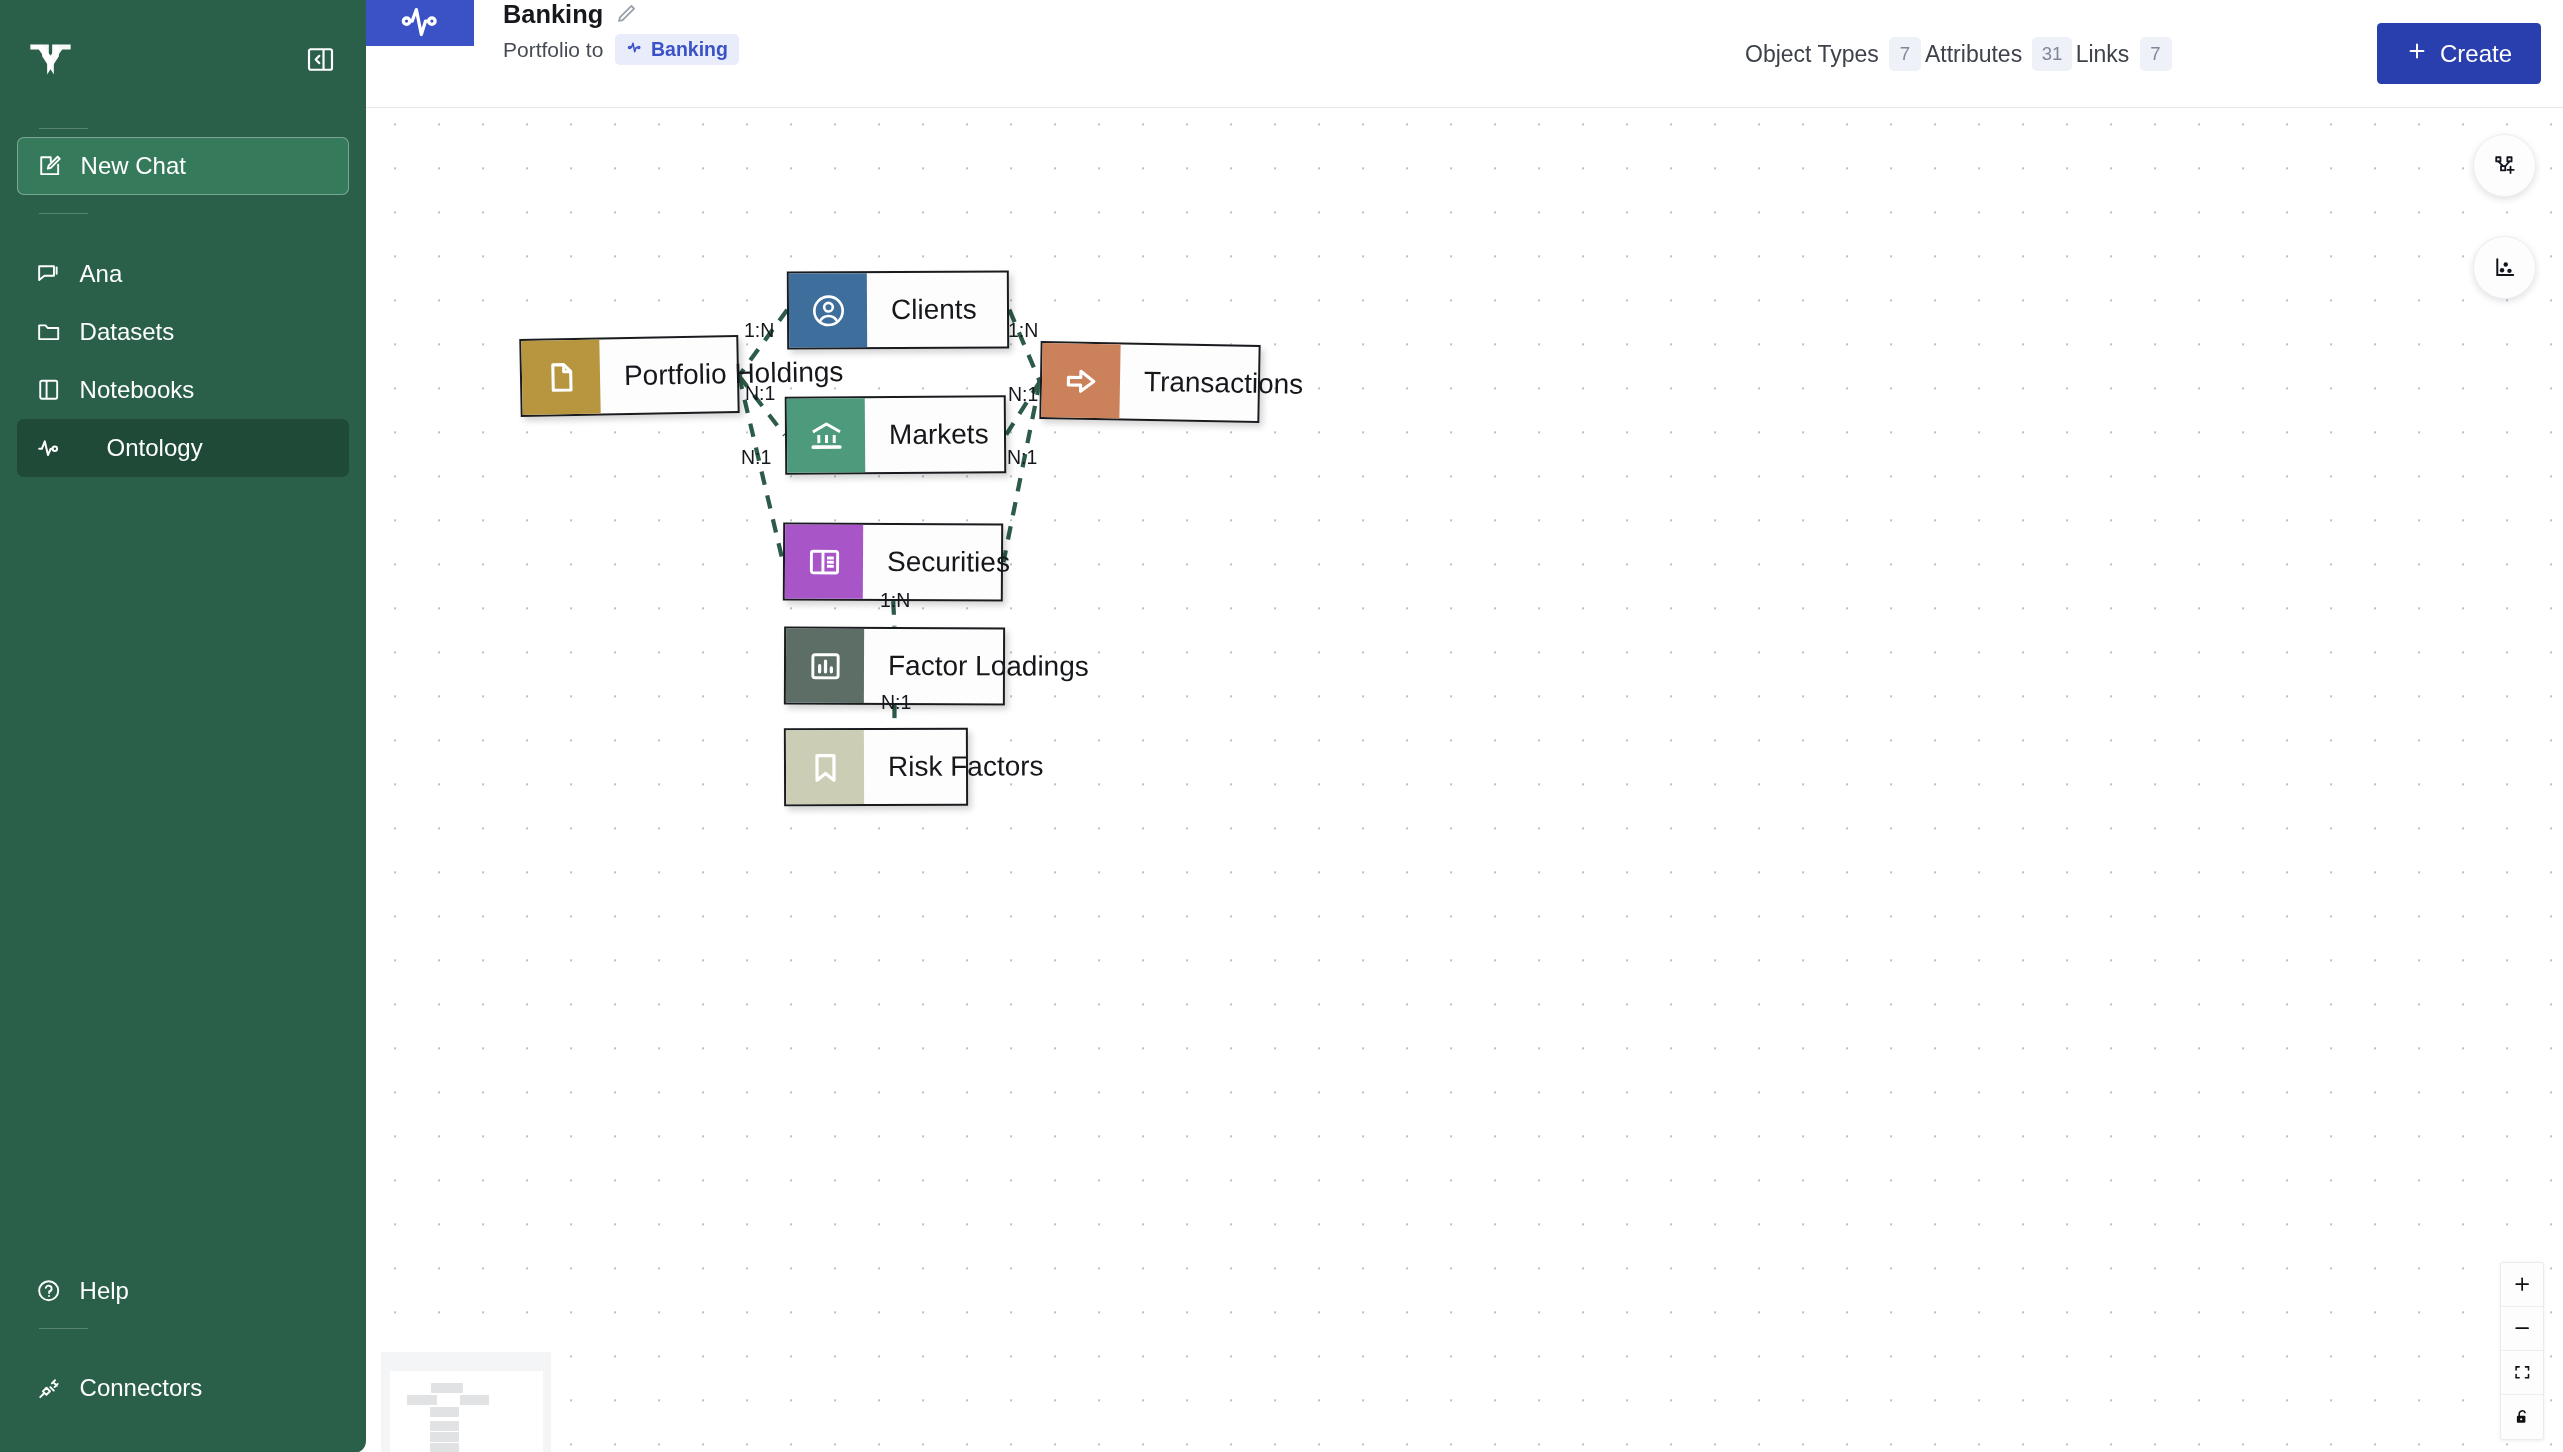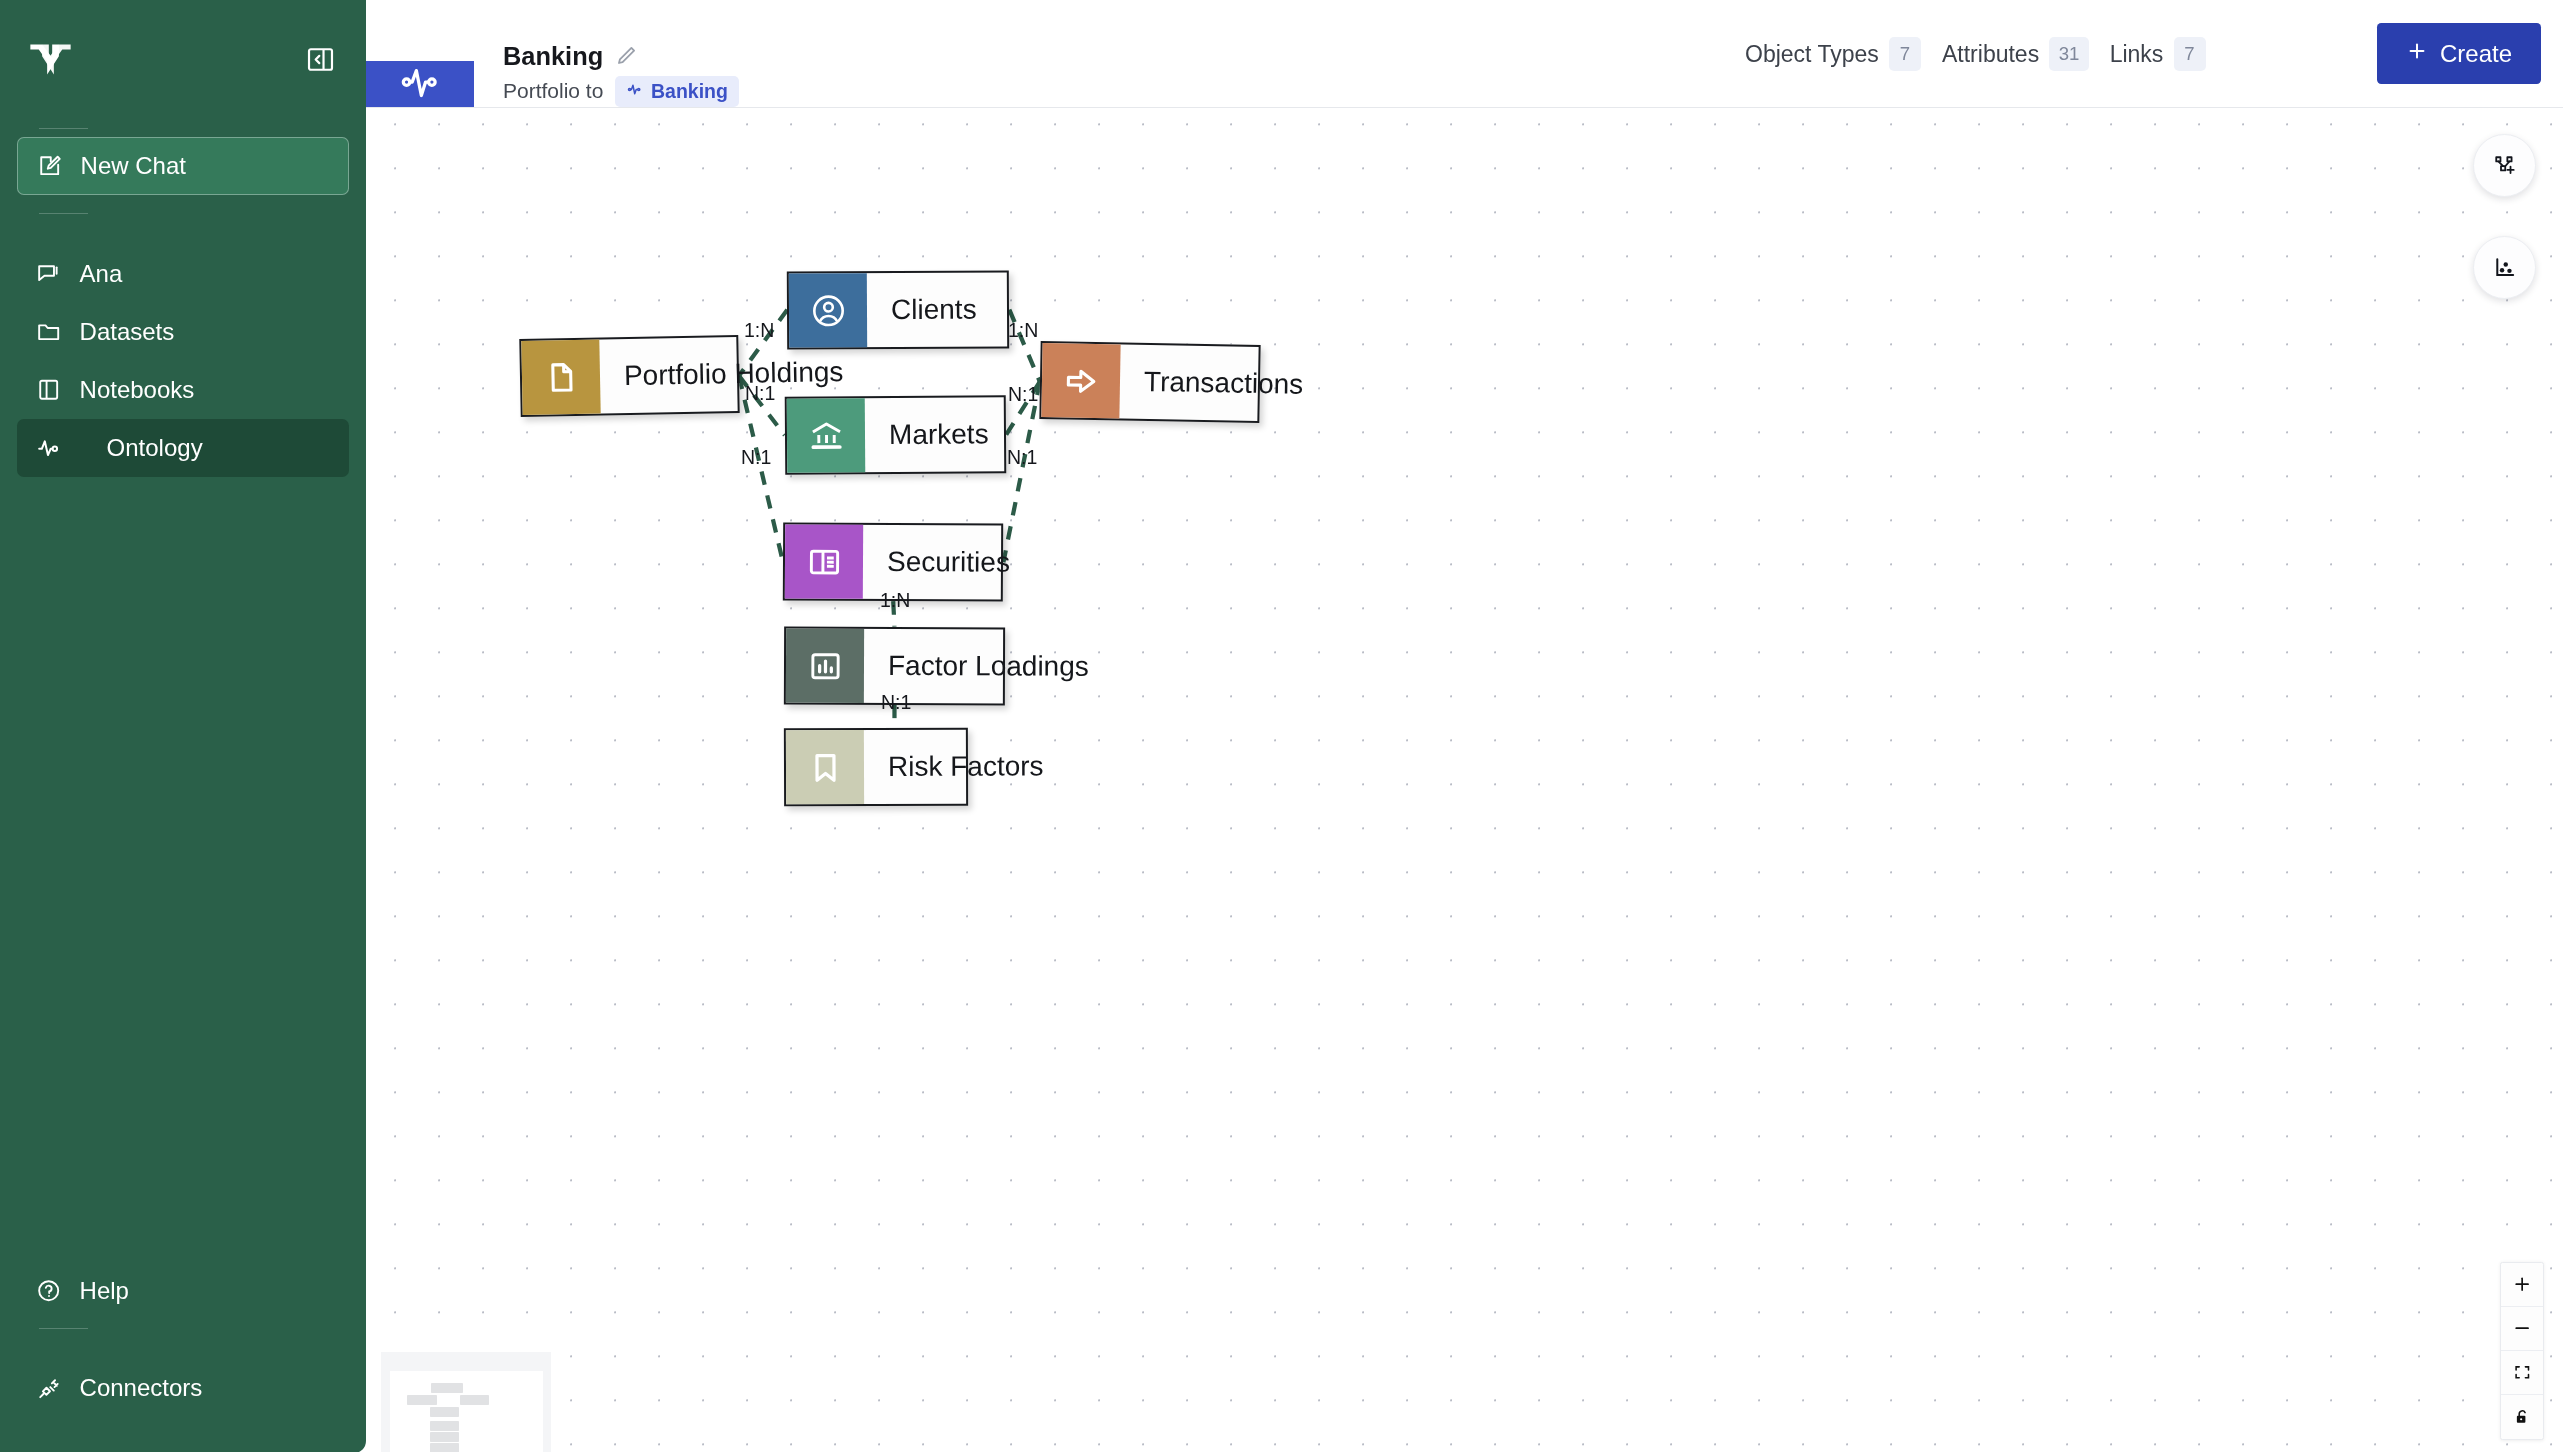--- a/index.html
+++ b/index.html
@@ -47,21 +47,21 @@
   }
   .sb-item.active { background: #1e4a37; gap: 44px; }
   .sb-gap { height: 22px; }
   .sb-spacer { flex: 1 1 auto; }
   .sb-bottom { padding-bottom: 5.1px; }
 
   
   .main { flex: 1 1 auto; position: relative; height: 1453px; background: #fff; }
 
   .topbar {
-    height: 108px; display: flex; align-items: flex-end;
+    height: 108px; display: flex; align-items: flex-start;
     border-bottom: 0.8px solid #e6e8ec; background: #fff;
     position: relative; z-index: 30;
   }
   .topbar-icon {
     width: 108px; flex: 0 0 108px; background: #3b51c6;
     display: flex; align-items: center; justify-content: center;
   }
   .topbar-title {
     display: flex; flex-direction: column; justify-content: center;
     padding-left: 29px; gap: 5.1px;
@@ -71,21 +71,21 @@
   .tt-row2 { display: flex; align-items: center; gap: 12px; }
   .tt-conn { font-size: 21px; color: #454a53; }
   .tt-chip {
     display: inline-flex; align-items: center; gap: 7.6px;
     background: #e8ecfb; color: #3b51c6; border-radius: 5.1px;
     padding: 4.2px 11px; font-size: 19.5px; font-weight: 600;
   }
 
   .topbar-stats {
     position: absolute; left: 1379px; top: 0; height: 108px;
-    display: flex; align-items: center; gap: 21px;
+    display: flex; align-items: center; gap: 4px;
   }
   .stat { display: flex; align-items: center; gap: 10.2px; }
   .stat-label { font-size: 23px; color: #3d424b; }
   .stat-badge {
     background: #eef1f8; color: #7f879a; border-radius: 5.1px;
     min-width: 32px; height: 34px; padding: 0 9.3px;
     display: flex; align-items: center; justify-content: center;
     font-size: 18.6px;
   }
 

